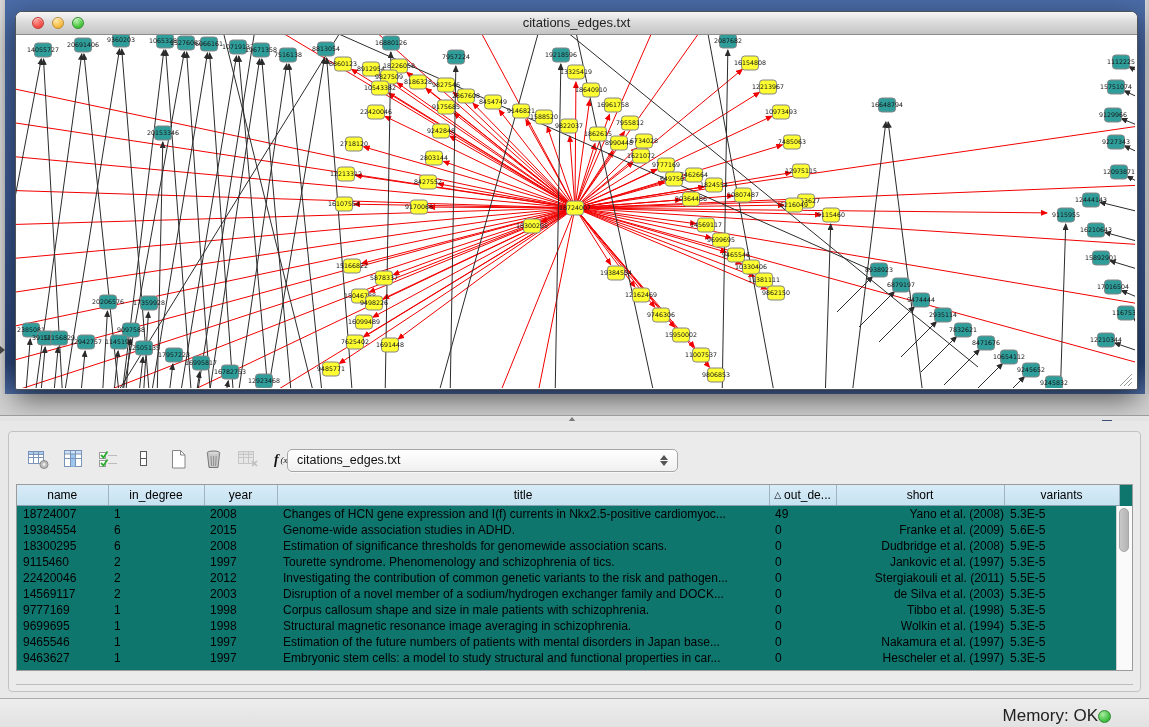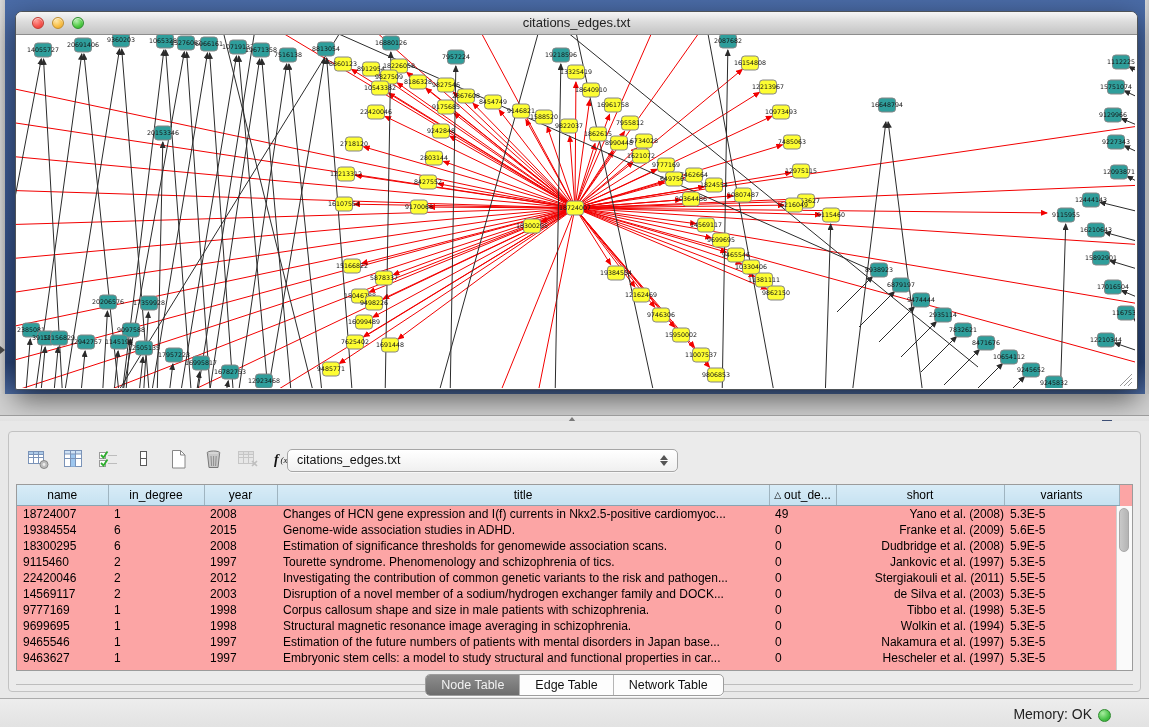--- a/index.html
+++ b/index.html
@@ -50,21 +50,21 @@
   .combo{position:absolute;left:287px;top:28px;width:391px;height:23px;box-sizing:border-box;
     background:linear-gradient(180deg,#ffffff,#f0f0f0);border:1px solid #a6a6a6;border-radius:5px;
     font-size:12.5px;color:#111;line-height:21px;padding-left:9px;
     box-shadow:inset 0 1px 0 #fff,0 1px 0 rgba(255,255,255,.6);}
   .combo .arrows{position:absolute;right:8px;top:4px;width:9px;height:14px;}
   .combo .arrows div{width:0;height:0;border-left:4px solid transparent;border-right:4px solid transparent;margin:1px 0;}
   .combo .arrows .up{border-bottom:5px solid #555;}
   .combo .arrows .dn{border-top:5px solid #555;}
   
   .data-table{position:absolute;left:16px;top:63px;width:1117px;height:187px;box-sizing:border-box;
-    border:1px solid #9b9b9b;background:#fca5a5;overflow:hidden;}
+    border:1px solid #9b9b9b;background:#0f766e;overflow:hidden;}
   table{border-collapse:collapse;table-layout:fixed;width:1102px;font-size:12px;color:#000;}
   th{height:20px;background:linear-gradient(180deg,#d8ecf7,#c6e2f1);
     border-right:1px solid #9fb4c0;border-bottom:1px solid #8aa3b1;
     font-weight:normal;text-align:center;padding:0 4px;overflow:hidden;white-space:nowrap;}
   td{height:16px;line-height:16px;padding:0 0 0 6px;border:none;
     overflow:hidden;white-space:nowrap;text-overflow:clip;}
   td:nth-child(6){text-align:right;padding:0;}
   col.c1{width:91px;}col.c2{width:96px;}col.c3{width:73px;}col.c4{width:492px;}
   col.c5{width:67px;}col.c6{width:168px;}col.c7{width:115px;}
   .sort-asc{display:inline-block;font-size:9px;margin-right:3px;transform:translateY(-1px);}
@@ -77,21 +77,21 @@
   .seg{display:flex;border:1px solid #9d9d9d;border-radius:5px;overflow:hidden;
     background:#fdfdfd;box-shadow:0 1px 0 rgba(255,255,255,.8);}
   .seg button{appearance:none;border:none;background:transparent;margin:0;
     font-family:inherit;font-size:12.5px;height:20px;line-height:20px;padding:0 15px;color:#111;
     border-right:1px solid #b5b5b5;cursor:default;}
   .seg button:last-child{border-right:none;}
   .seg button.active{background:linear-gradient(180deg,#8d8d8d,#6d6d6d);color:#f1f1f1;}
   
   .status-bar{position:absolute;left:0;top:698px;width:1149px;height:29px;box-sizing:border-box;
     background:linear-gradient(180deg,#ededed,#e2e2e2);border-top:1px solid #ababab;}
-  .status-right{position:absolute;right:38px;top:7px;display:flex;align-items:flex-end;gap:6px;font-size:14px;color:#222;}
+  .status-right{position:absolute;right:38px;top:7px;display:flex;align-items:center;font-size:17px;color:#222;}
   .mem-dot{width:13px;height:13px;border-radius:50%;
     background:radial-gradient(circle at 35% 30%,#a8eda0,#47c247 60%,#2f9e33);
     border:1px solid #2d8a2d;box-sizing:border-box;}
   .float-icon{width:15px;height:14px;position:relative;}
   .float-icon .back{position:absolute;left:5px;top:0;width:8px;height:8px;border:1px solid #3d4f75;}
   .float-icon .front{position:absolute;left:0;top:4px;width:8px;height:8px;border:1px solid #8a7b4a;background:#ebebeb;}
   .close-x{font-size:15px;font-weight:bold;color:#161616;line-height:14px;}
 </style>
 </head>
 <body>
@@ -961,27 +961,20 @@
             <td>5.3E-5</td>
           </tr>
         </tbody>
     </table>
     <div class="vscroll">
       <div class="vthumb"></div>
     </div>
   </div>
 
   <div class="tab-divider"></div>
-  <div class="seg-tabs">
-    <div class="seg">
-        <button class="active">Node Table</button>
-        <button class="">Edge Table</button>
-        <button class="">Network Table</button>
-      </div>
-  </div>
 </div>
 
 <div class="status-bar">
   <div class="status-right">
     <span>Memory: OK</span>
     <div class="mem-dot"></div>
   </div>
 </div>
 
 </body></html>

